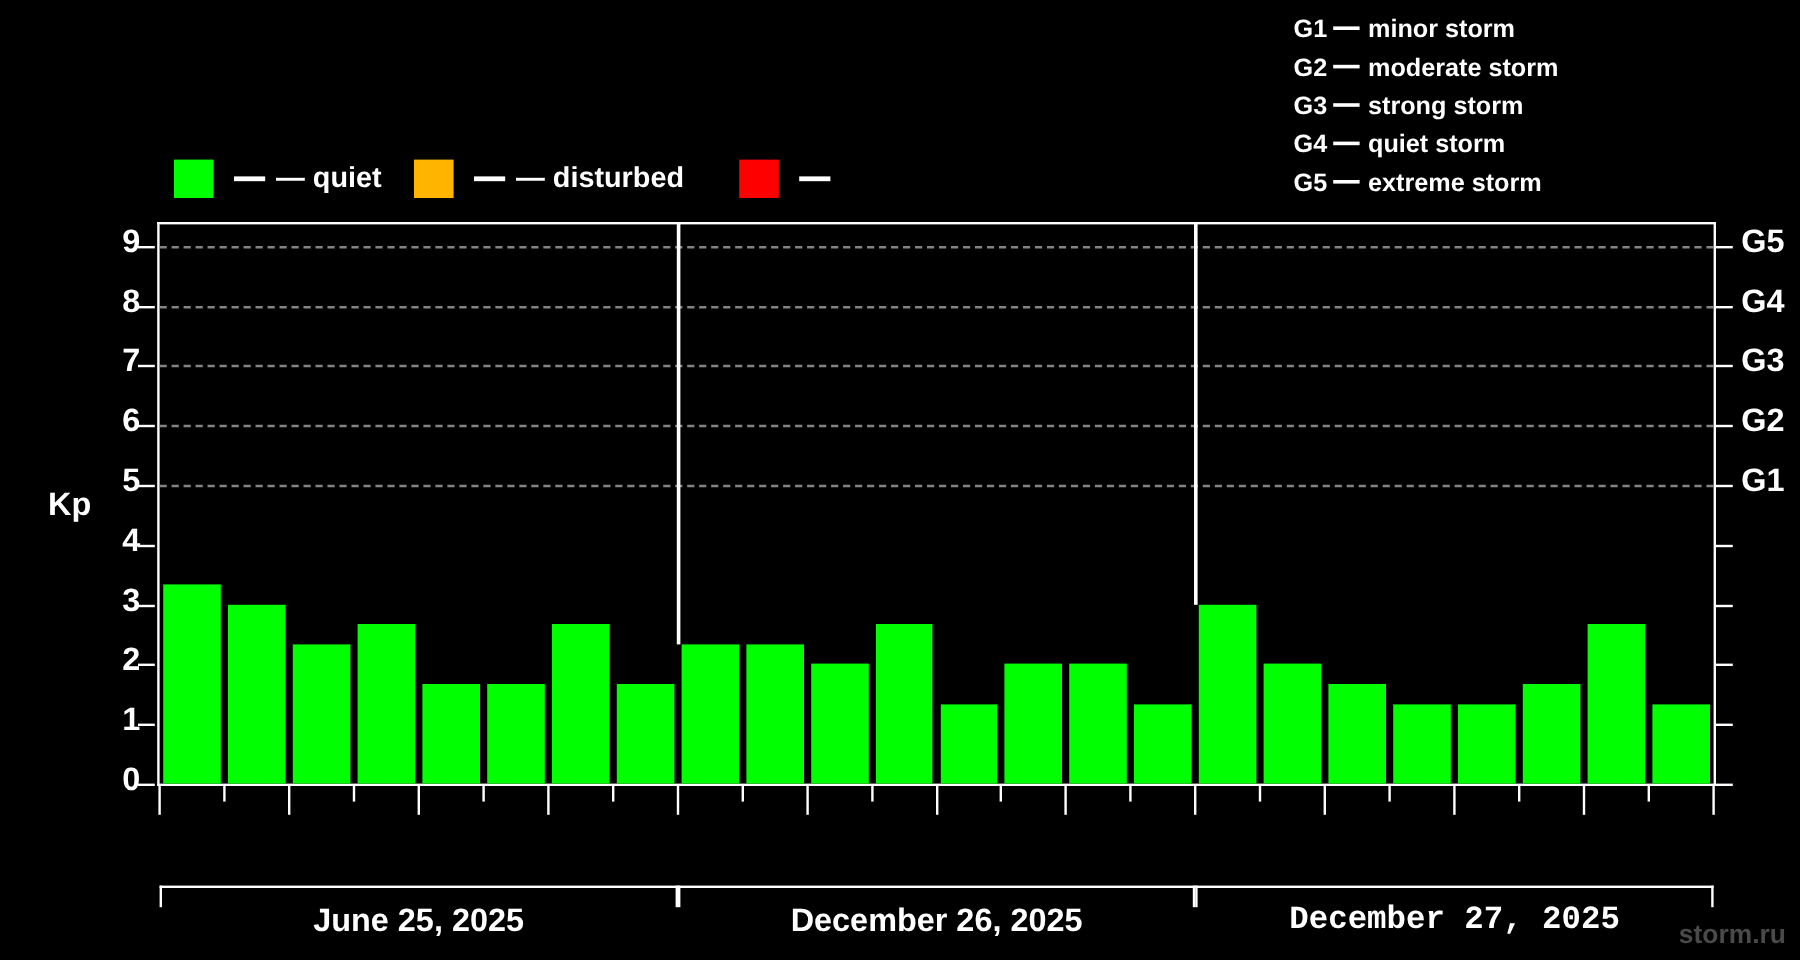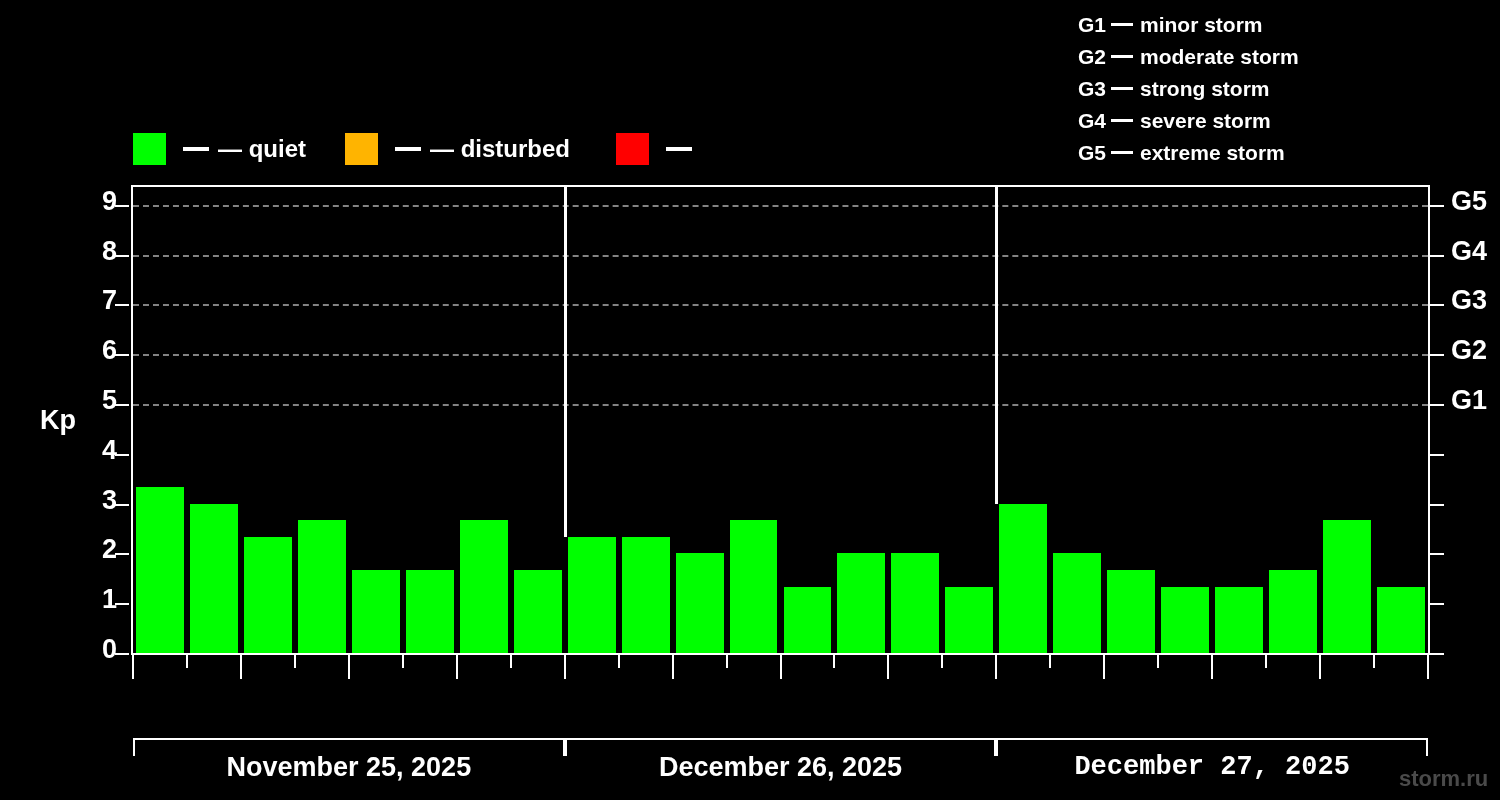--- a/index.html
+++ b/index.html
@@ -59,40 +59,40 @@
   .wm{position:absolute;left:1399px;top:766px;font-size:22px;font-weight:bold;
       color:#4a4a4a;}
 </style>
 </head>
 <body>
 
 <div id="root">
 
 
   <div class="legend" id="legend">
-      <div class="lg-item" style="left: 0px;">
+      <div class="lg-item" style="left: 12px;">
         <span class="lg-sw" style="background: rgb(0, 255, 0);"></span>
         <span class="lg-dash"></span>
         <span class="lg-txt">— quiet</span>
       </div>
       <div class="lg-item" style="left: 212px;">
         <span class="lg-sw" style="background: rgb(255, 180, 0);"></span>
         <span class="lg-dash"></span>
         <span class="lg-txt">— disturbed</span>
       </div>
       <div class="lg-item" style="left: 483px;">
         <span class="lg-sw" style="background: rgb(255, 0, 0);"></span>
         <span class="lg-dash"></span>
       </div>
     </div>
   <div class="gscale" id="gscale">
       <div class="g-row"><span class="g-code">G1</span><span class="g-em"></span><span>minor storm</span></div>
       <div class="g-row"><span class="g-code">G2</span><span class="g-em"></span><span>moderate storm</span></div>
       <div class="g-row"><span class="g-code">G3</span><span class="g-em"></span><span>strong storm</span></div>
-      <div class="g-row"><span class="g-code">G4</span><span class="g-em"></span><span>severe storm</span></div>
+      <div class="g-row"><span class="g-code">G4</span><span class="g-em"></span><span>quiet storm</span></div>
       <div class="g-row"><span class="g-code">G5</span><span class="g-em"></span><span>extreme storm</span></div>
     </div>
 
   <div id="plot">
     <div class="frame-top"></div>
     <div class="frame-left"></div>
     <div class="frame-right"></div>
     <div class="frame-bottom"></div>
     <div id="grid">
         <div class="gridline" style="top: 219.064px;"></div>
@@ -198,21 +198,21 @@
         <div class="xt" style="left: 1296px; height: 24px;"></div>
       </div>
   </div>
 
   <div class="ytitle">Kp</div>
 
   <div id="dayband">
       <div class="dbrk" style="left: 133px; width: 431.667px;"></div>
       <div class="dtick" style="left: 133px;"></div>
       <div class="dtick" style="left: 562.667px;"></div>
-      <div class="dlab" style="left: 128.833px;">November 25, 2025</div>
+      <div class="dlab" style="left: 128.833px;">June 25, 2025</div>
       <div class="dbrk" style="left: 564.667px; width: 431.667px;"></div>
       <div class="dtick" style="left: 564.667px;"></div>
       <div class="dtick" style="left: 994.333px;"></div>
       <div class="dlab" style="left: 560.5px;">December 26, 2025</div>
       <div class="dbrk" style="left: 996.333px; width: 431.667px;"></div>
       <div class="dtick" style="left: 996.333px;"></div>
       <div class="dtick" style="left: 1426px;"></div>
       <div class="dlab" style="left: 992.167px; font-family: Liberation Mono, monospace;">December 27, 2025</div>
     </div>
 

